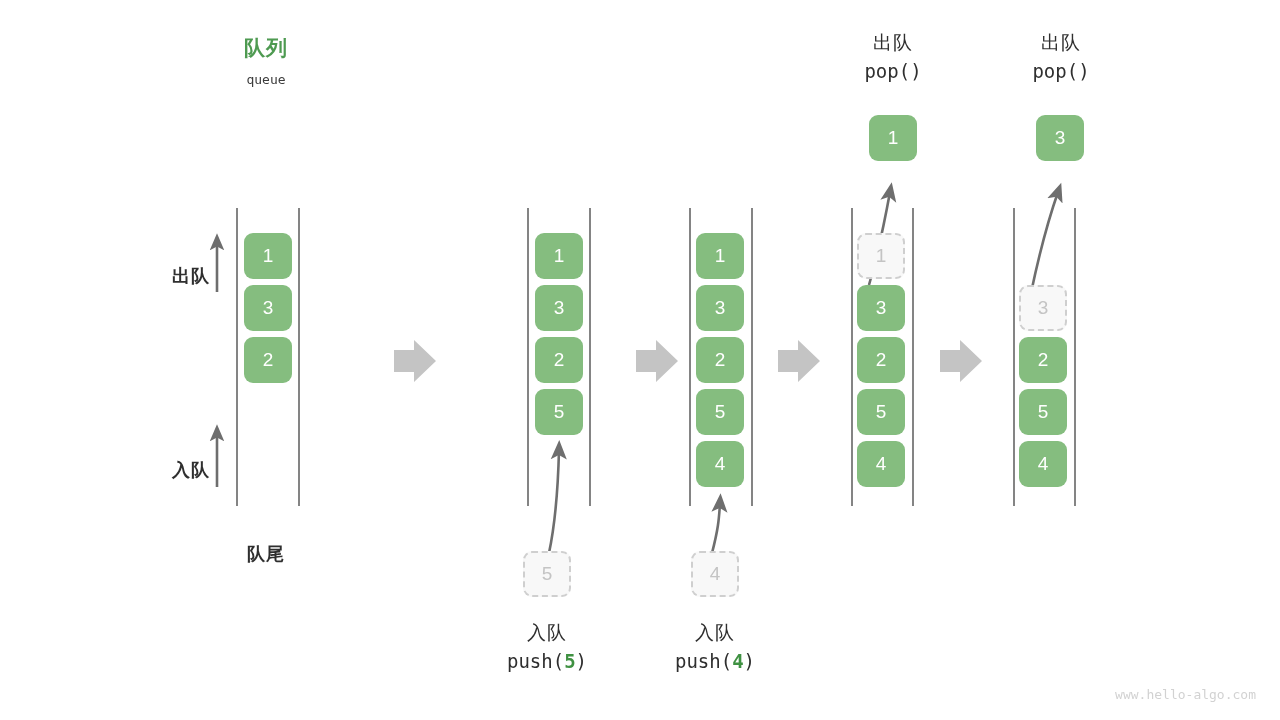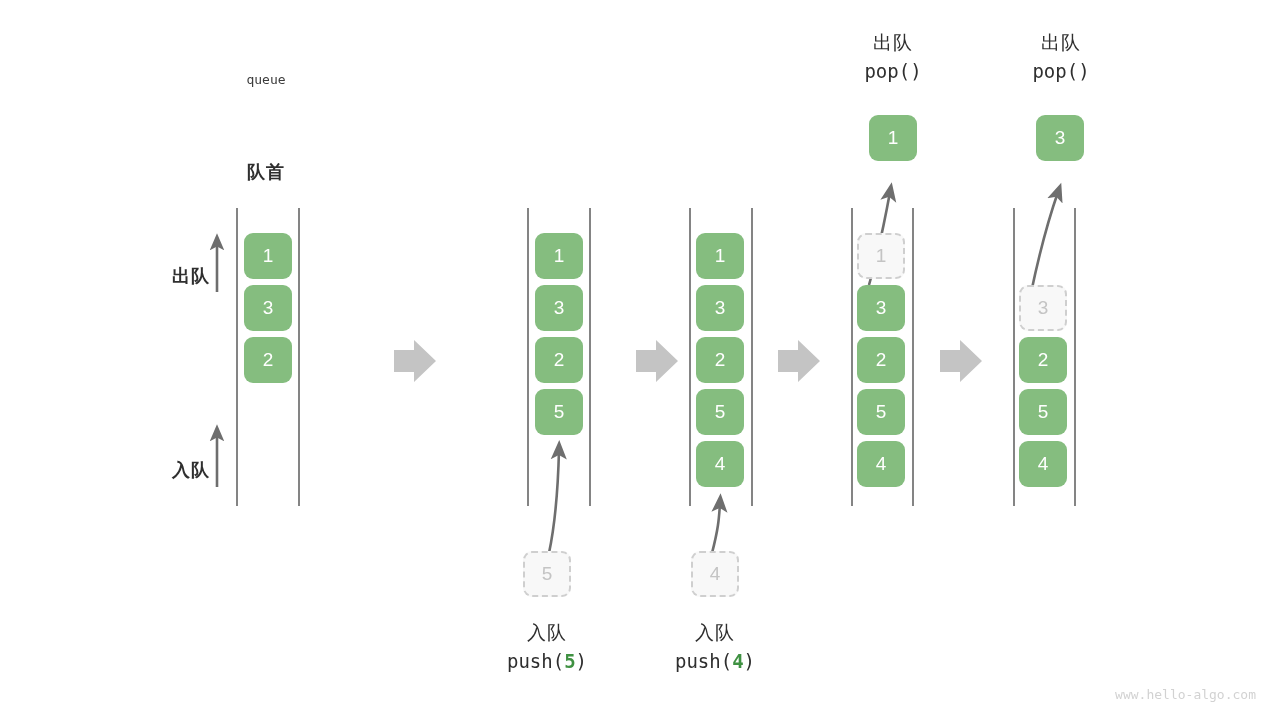--- a/index.html
+++ b/index.html
@@ -124,23 +124,24 @@
 
     <g>
       <path d="M869,285 C879,250 884,225 890,192" stroke="#6e6e6e" stroke-width="2.6" fill="none" marker-end="url(#ah2)"></path>
     </g>
 
     <g>
       <path d="M1031,293 C1040,250 1050,215 1058,192" stroke="#6e6e6e" stroke-width="2.6" fill="none" marker-end="url(#ah2)"></path>
     </g>
   </svg>
 
+  <div class="abs title-cn" style="left:186px; top:34px; width:160px;">队列</div>
   <div class="abs title-en" style="left:186px; top:72px; width:160px;">queue</div>
 
-  <div class="abs label-bold" style="left:186px; top:160px; width:160px;">队首</div>
+  <div class="abs label-bold" style="left:186px; top:542px; width:160px;">队尾</div>
 
   <div class="abs label-bold" style="left:130px; top:264px; width:80px; text-align:right;">出队</div>
   <div class="abs label-bold" style="left:130px; top:458px; width:80px; text-align:right;">入队</div>
 
   <div>
     <div class="rail abs" style="left:236px; top:208px; height:298px;"></div>
     <div class="rail abs" style="left:298px; top:208px; height:298px;"></div>
 
     <div class="box abs" style="left:244px; top:233px;">1</div>
     <div class="box abs" style="left:244px; top:285px;">3</div>

